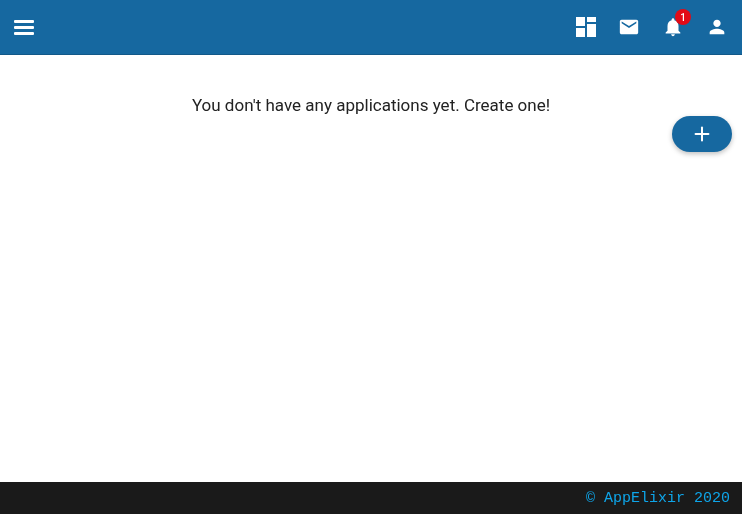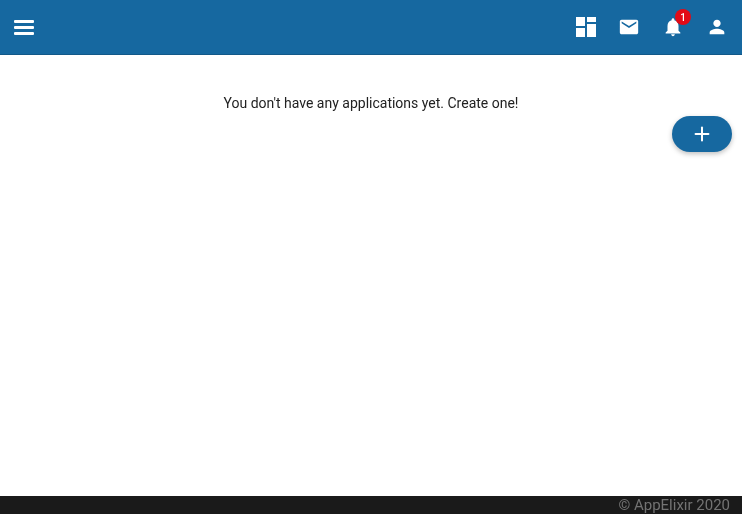--- a/index.html
+++ b/index.html
@@ -52,21 +52,21 @@
   display: flex;
   align-items: center;
   justify-content: center;
 }
 .main {
   width: 100%;
   padding-top: 40px;
   text-align: center;
 }
 .empty-text {
-  font-size: 14px;
+  font-size: 17px;
   color: #222;
   font-weight: 400;
 }
 .fab {
   position: absolute;
   top: 116px;
   right: 10px;
   width: 60px;
   height: 36px;
   background: #1668a0;
@@ -75,28 +75,29 @@
   align-items: center;
   justify-content: center;
   cursor: pointer;
   box-shadow: 0 2px 5px rgba(0,0,0,0.25);
 }
 .footer {
   position: absolute;
   bottom: 0;
   left: 0;
   width: 100%;
-  height: 18px;
+  height: 32px;
   background: #1a1a1a;
-  color: #737373;
+  color: #0ea5e9;
   display: flex;
   align-items: center;
   justify-content: flex-end;
   padding-right: 12px;
   font-size: 15px;
+  font-family: Liberation Mono, monospace;
 }
 svg { display: block; }
 </style>
 </head>
 <body>
 
 <div class="header">
   <div class="header-left">
     <div class="icon-btn">
       <svg width="24" height="24" viewBox="0 0 24 24" fill="#ffffff">

